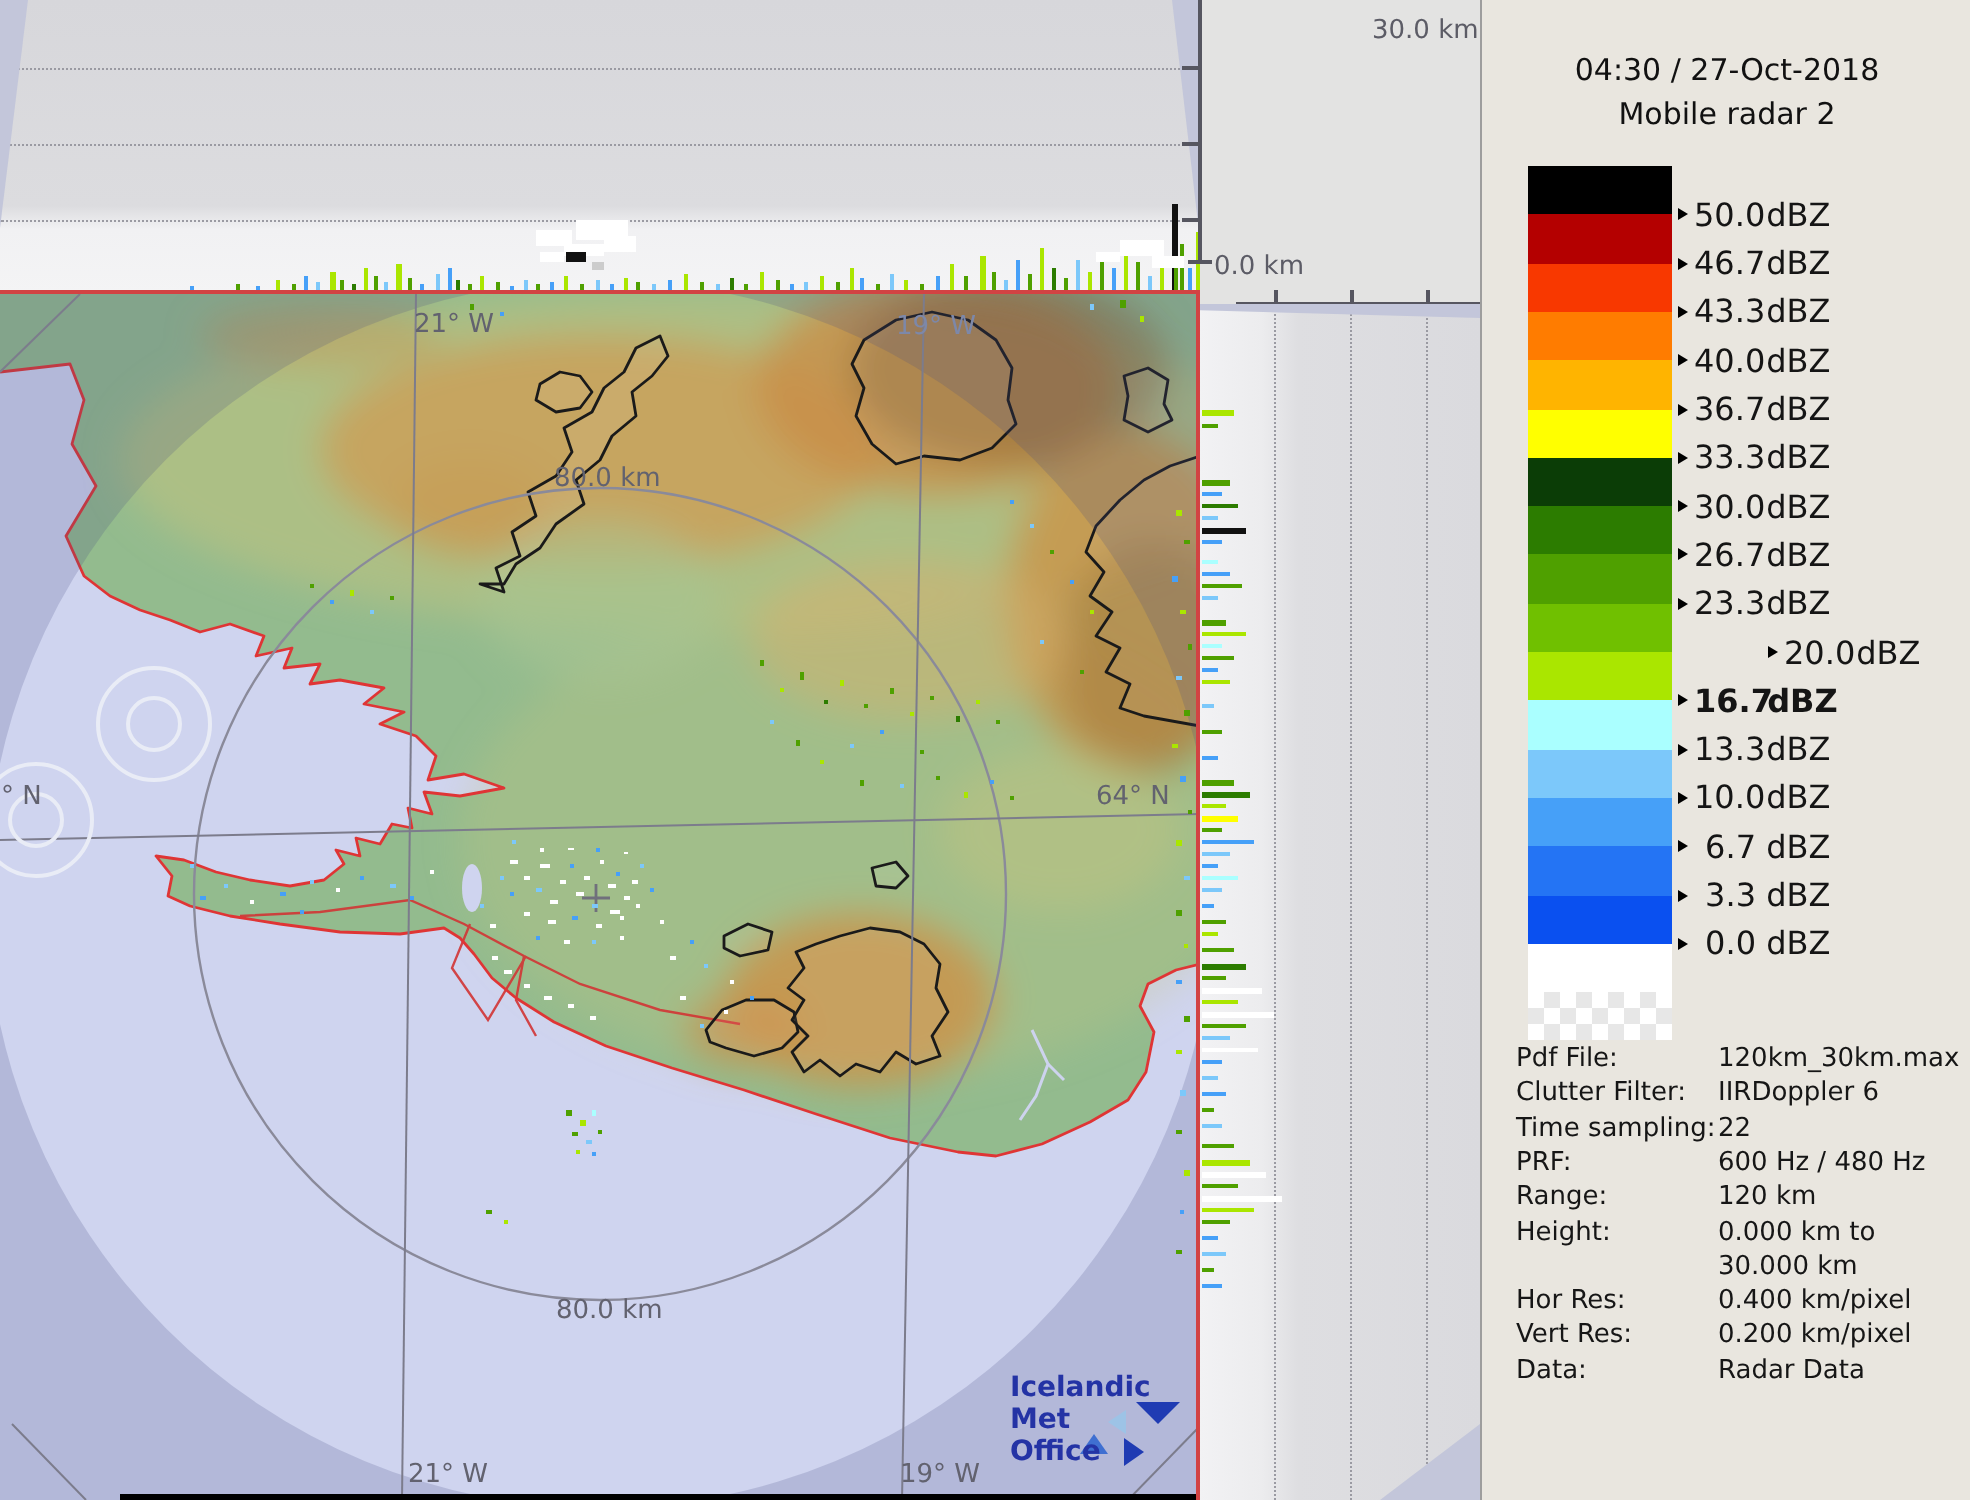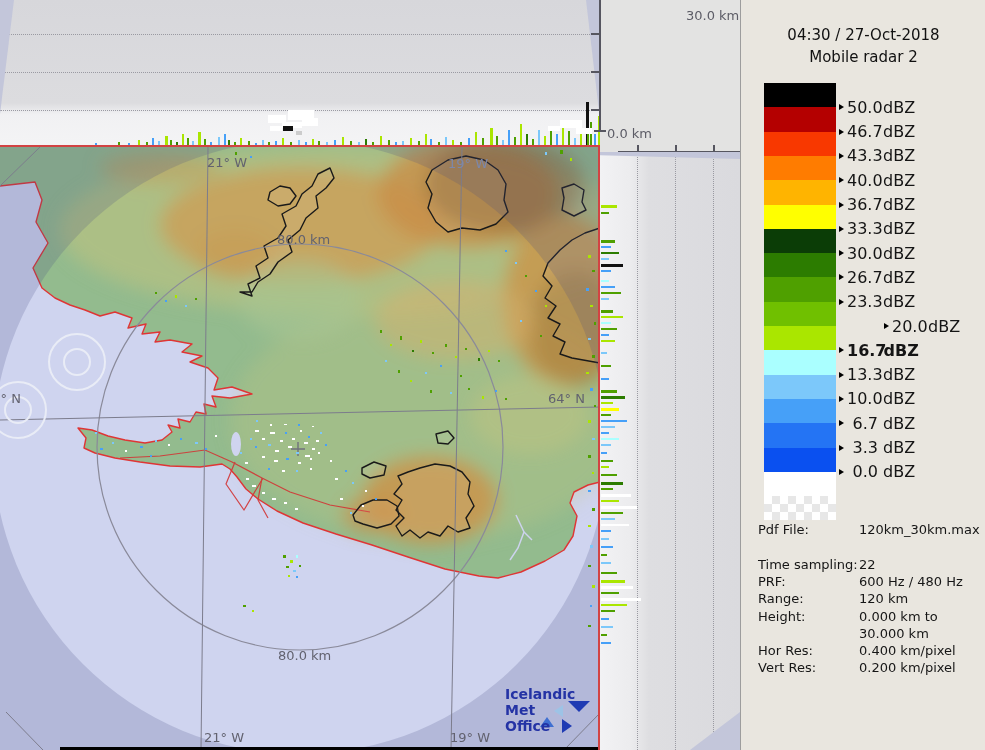--- a/index.html
+++ b/index.html
@@ -409,22 +409,24 @@
         <div class="checker-cell" style="left: 39px; top: 511.8px; width: 8px; height: 8px; background: rgb(255, 255, 255);"></div>
         <div class="checker-cell" style="left: 47px; top: 511.8px; width: 8px; height: 8px; background: rgb(231, 231, 231);"></div>
         <div class="checker-cell" style="left: 55px; top: 511.8px; width: 8px; height: 8px; background: rgb(255, 255, 255);"></div>
         <div class="checker-cell" style="left: 63px; top: 511.8px; width: 8px; height: 8px; background: rgb(231, 231, 231);"></div>
         <div class="checker-cell" style="left: 71px; top: 511.8px; width: 8px; height: 8px; background: rgb(255, 255, 255);"></div>
         <div class="checker-cell" style="left: 79px; top: 511.8px; width: 8px; height: 8px; background: rgb(231, 231, 231);"></div>
         <div class="checker-cell" style="left: 87px; top: 511.8px; width: 8px; height: 8px; background: rgb(255, 255, 255);"></div>
       </div>
     <div id="metadata" class="abs" style="left:0;top:0;width:245px;height:750px;">
         <div class="meta-row" style="top: 522px;"><span>Pdf File:</span><span class="meta-val">120km_30km.max</span></div>
+        <div class="meta-row" style="top: 539.3px;"><span>Clutter Filter:</span><span class="meta-val">IIRDoppler 6</span></div>
         <div class="meta-row" style="top: 556.6px;"><span>Time sampling:</span><span class="meta-val">22</span></div>
         <div class="meta-row" style="top: 573.9px;"><span>PRF:</span><span class="meta-val">600 Hz / 480 Hz</span></div>
         <div class="meta-row" style="top: 591.2px;"><span>Range:</span><span class="meta-val">120 km</span></div>
         <div class="meta-row" style="top: 608.5px;"><span>Height:</span><span class="meta-val">0.000 km to</span></div>
         <div class="meta-row" style="top: 625.8px;"><span></span><span class="meta-val">30.000 km</span></div>
         <div class="meta-row" style="top: 643.1px;"><span>Hor Res:</span><span class="meta-val">0.400 km/pixel</span></div>
         <div class="meta-row" style="top: 660.4px;"><span>Vert Res:</span><span class="meta-val">0.200 km/pixel</span></div>
+        <div class="meta-row" style="top: 677.7px;"><span>Data:</span><span class="meta-val">Radar Data</span></div>
       </div>
   </div>
 </div>
 
 </body></html>

